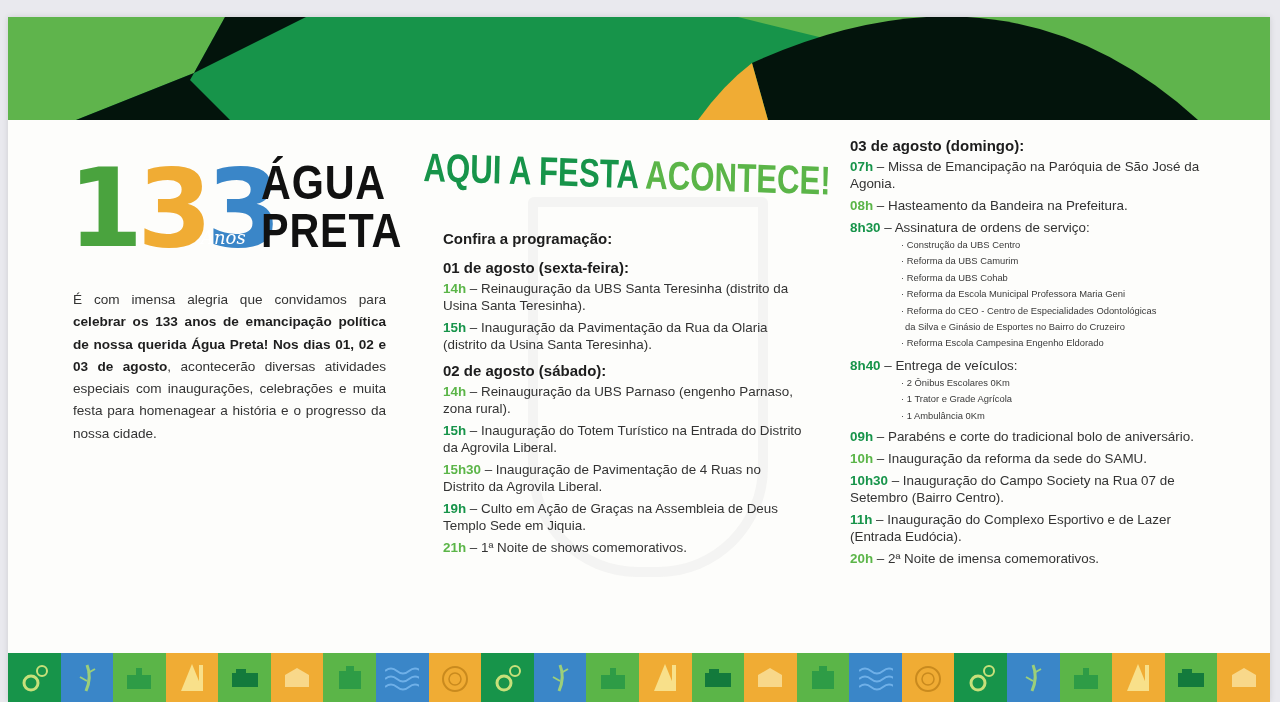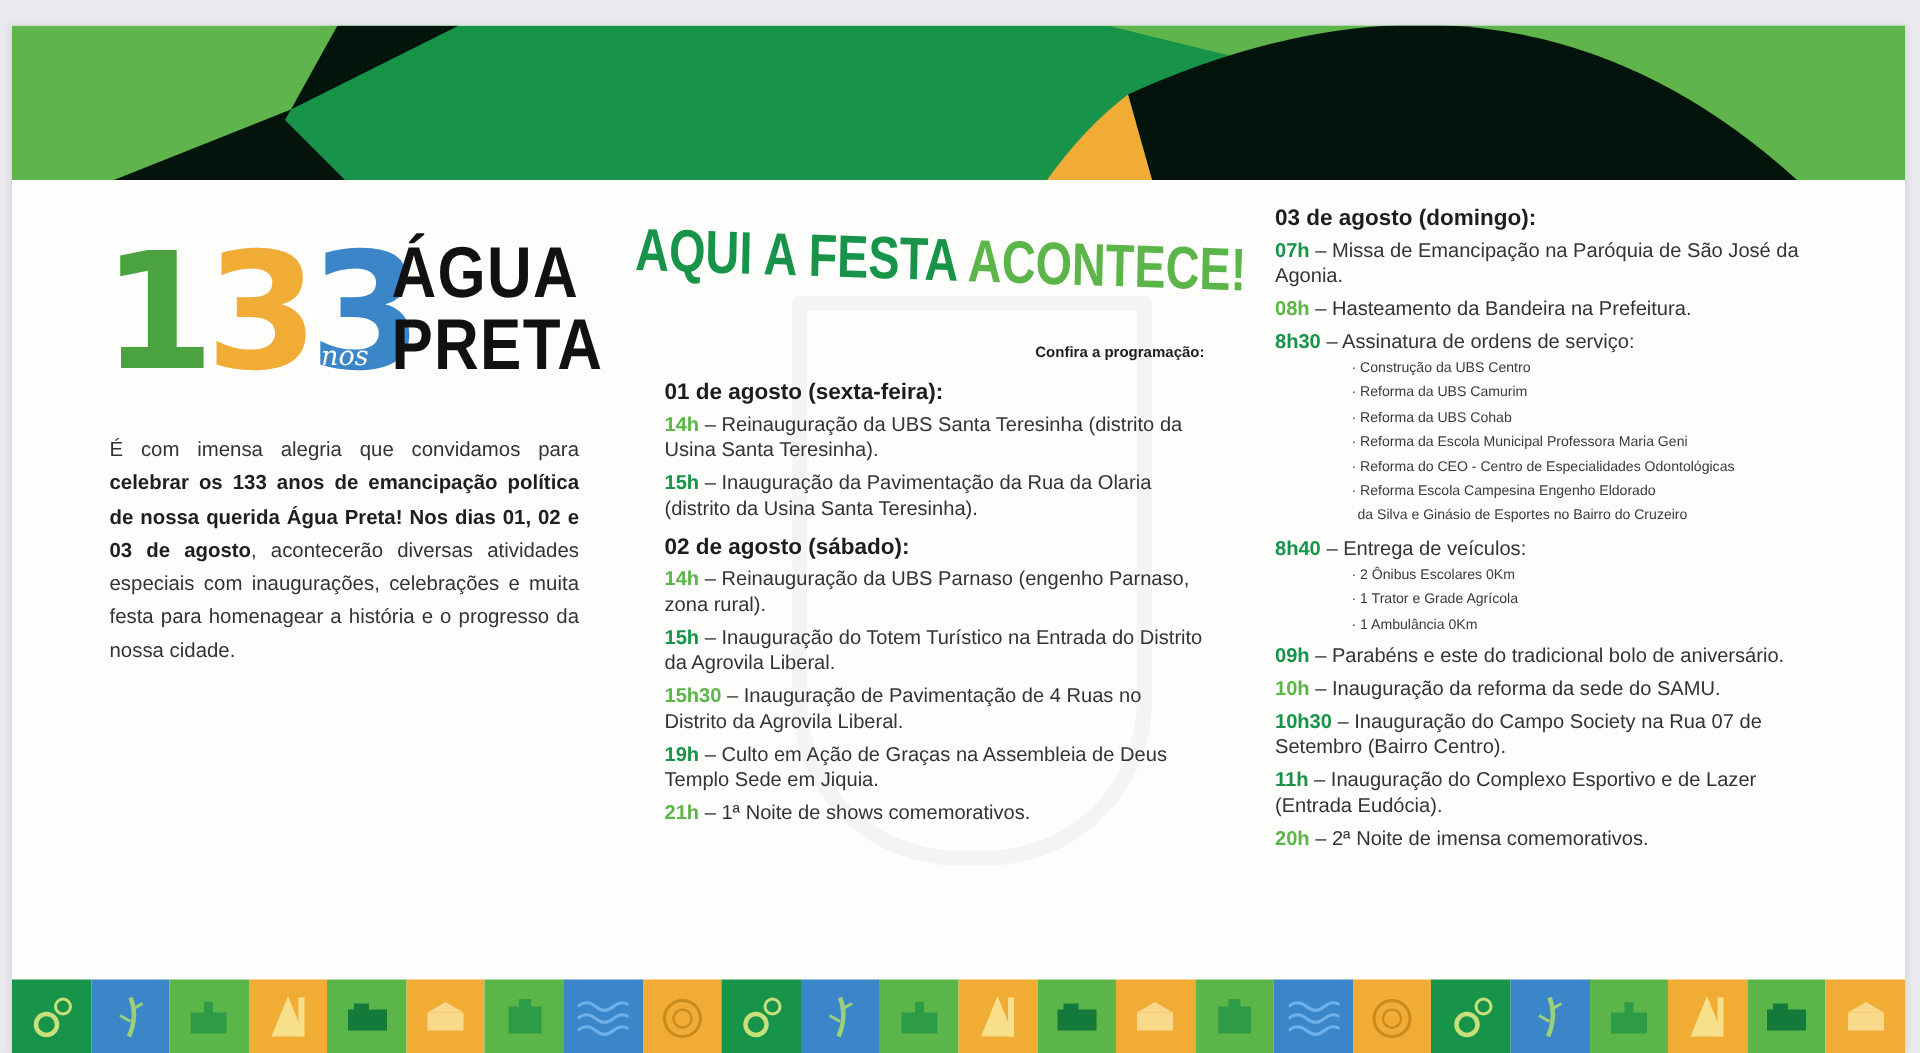--- a/index.html
+++ b/index.html
@@ -24,21 +24,21 @@
   .intro b { color: #1e1e1e; }
 
   
   .headline { position: absolute; left: 416px; top: 128px; font-family: "Liberation Sans", sans-serif; font-weight: bold; font-size: 40px; letter-spacing: 0px; transform: scaleX(0.78) rotate(1.5deg); transform-origin: left top; white-space: nowrap; }
   .headline .h-dark { color: #17944a; }
   .headline .h-light { color: #5bb548; }
 
   .col { position: absolute; font-family: "Liberation Sans", sans-serif; color: #333; }
   .col-center { left: 435px; top: 213px; width: 360px; }
   .col-right { left: 842px; top: 120px; width: 360px; }
-  .sub-title { font-weight: bold; font-size: 10px; color: #1d1d1d; margin-bottom: 12px; text-align: right; }
+  .sub-title { font-weight: bold; font-size: 15px; color: #1d1d1d; margin-bottom: 12px; }
   .day-title { font-weight: bold; font-size: 15px; color: #1d1d1d; margin: 0 0 4px 0; }
   .event { font-size: 13.4px; line-height: 17px; margin-bottom: 5px; }
   .event .t { font-weight: bold; }
   .t-light { color: #5bb548; }
   .t-dark { color: #17944a; }
   .day-block { margin-bottom: 9px; }
   .bullets { margin: 1px 0 5px 51px; }
   .bullets div { font-size: 9.4px; line-height: 16.4px; color: #3a3a3a; }
 
   .closing { position: absolute; left: 320px; top: 580px; width: 630px; text-align: center; font-family: "Liberation Sans", sans-serif; font-style: italic; font-weight: bold; font-size: 14.6px; line-height: 21px; color: #1d1d1d; }
@@ -103,30 +103,30 @@
     <div class="day-title">03 de agosto (domingo):</div>
     <div class="event"><span class="t t-dark">07h</span><span> – Missa de Emancipação na Paróquia de São José da Agonia.</span></div>
     <div class="event"><span class="t t-light">08h</span><span> – Hasteamento da Bandeira na Prefeitura.</span></div>
     <div class="event" style="margin-bottom:0"><span class="t t-dark">8h30</span><span> – Assinatura de ordens de serviço:</span></div>
     <div class="bullets">
       <div>· Construção da UBS Centro</div>
       <div>· Reforma da UBS Camurim</div>
       <div>· Reforma da UBS Cohab</div>
       <div>· Reforma da Escola Municipal Professora Maria Geni</div>
       <div>· Reforma do CEO - Centro de Especialidades Odontológicas</div>
+      <div style="padding-left:4px">  da Silva e Ginásio de Esportes no Bairro do Cruzeiro</div>
       <div>· Reforma Escola Campesina Engenho Eldorado</div>
-      <div style="padding-left:4px">  da Silva e Ginásio de Esportes no Bairro do Cruzeiro</div>
     </div>
     <div class="event" style="margin-bottom:0"><span class="t t-dark">8h40</span><span> – Entrega de veículos:</span></div>
     <div class="bullets" style="margin-bottom:4px">
       <div>· 2 Ônibus Escolares 0Km</div>
       <div>· 1 Trator e Grade Agrícola</div>
       <div>· 1 Ambulância 0Km</div>
     </div>
-    <div class="event"><span class="t t-dark">09h</span><span> – Parabéns e este do tradicional bolo de aniversário.</span></div>
+    <div class="event"><span class="t t-dark">09h</span><span> – Parabéns e corte do tradicional bolo de aniversário.</span></div>
     <div class="event"><span class="t t-light">10h</span><span> – Inauguração da reforma da sede do SAMU.</span></div>
     <div class="event"><span class="t t-dark">10h30</span><span> – Inauguração do Campo Society na Rua 07 de Setembro (Bairro Centro).</span></div>
     <div class="event"><span class="t t-dark">11h</span><span> – Inauguração do Complexo Esportivo e de Lazer (Entrada Eudócia).</span></div>
     <div class="event"><span class="t t-light">20h</span><span> – 2ª Noite de imensa comemorativos.</span></div>
   </div>
 
 
   <div class="strip" id="strip">
       <div class="tile" style="background: rgb(23, 148, 74);">
         <svg viewBox="0 0 34 34">

